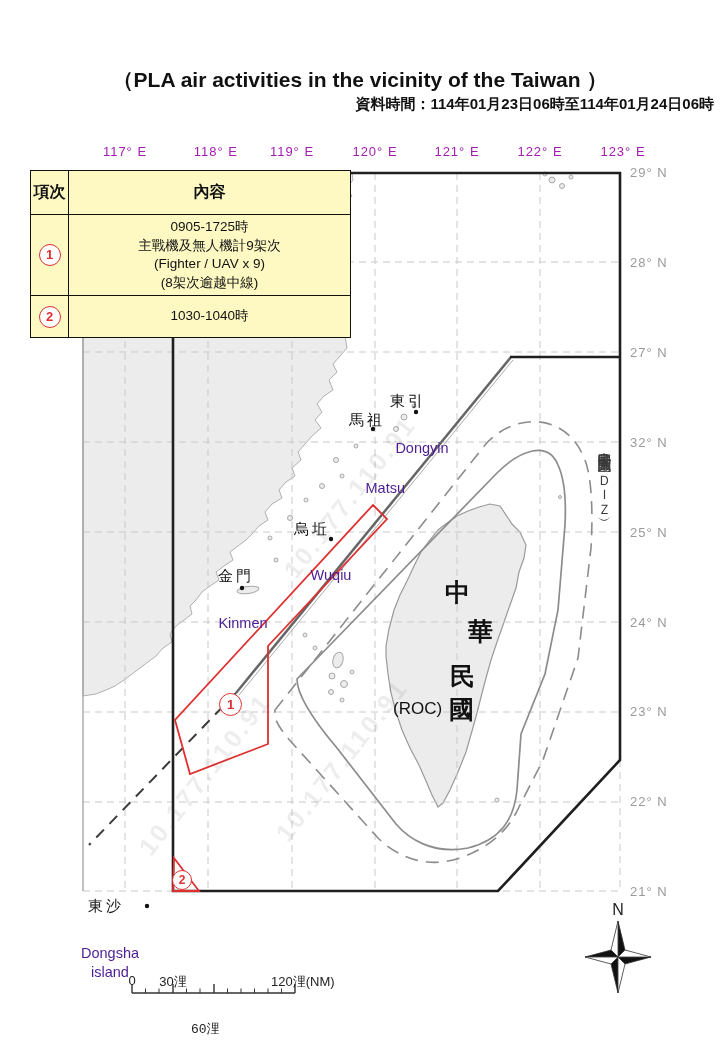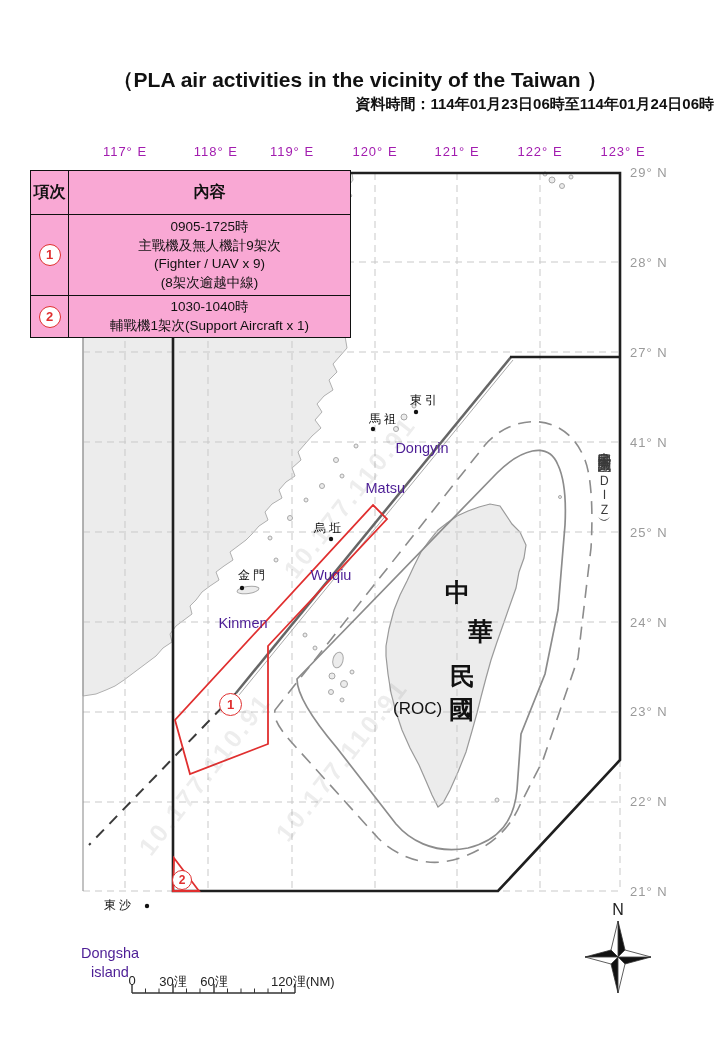--- a/index.html
+++ b/index.html
@@ -7,33 +7,33 @@
         font-family:"Liberation Sans", sans-serif;color:#111;}
   .abs{position:absolute;}
   
   #title-zh{left:0;top:22px;width:720px;text-align:center;font-family:"DejaVu Serif","Liberation Serif",serif;
             font-weight:bold;font-size:33px;letter-spacing:2px;}
   #title-en{left:0;top:66px;width:720px;text-align:center;font-weight:bold;font-size:21px;letter-spacing:0px;}
   #data-time{right:6px;top:95px;font-weight:bold;font-size:15px;}
   
   .lon{top:144px;width:60px;text-align:center;font-size:13px;color:#a21caf;letter-spacing:1px;}
   .lat{left:630px;width:48px;font-size:13px;color:#9a9a9a;letter-spacing:1px;}
-  .place-zh{font-family:"DejaVu Serif","Liberation Serif",serif;font-size:12px;text-align:right;letter-spacing:3px;}
+  .place-zh{font-family:"DejaVu Serif","Liberation Serif",serif;font-size:15px;text-align:left;letter-spacing:3px;}
   .place-en{font-size:14.5px;text-align:center;color:#4c1d95;margin-top:28px;}
   .roc-char{font-family:"DejaVu Serif","Liberation Serif",serif;font-weight:bold;font-size:25px;}
   #roc-en{font-size:17px;}
   #adiz-label{left:596px;top:441px;height:236px;writing-mode:vertical-rl;text-orientation:upright;
               font-size:13.5px;color:#3a3a3a;letter-spacing:1px;font-family:"DejaVu Serif","Liberation Serif",serif;}
   .wm{font-size:25px;font-weight:bold;color:rgba(80,80,80,0.10);letter-spacing:3px;white-space:nowrap;
       transform:rotate(-52deg);transform-origin:center;}
   
   .marker{border:1.6px solid #e02f2f;color:#e02f2f;background:#fff;border-radius:50%;
           text-align:center;font-size:13px;font-weight:bold;z-index:3;}
   
-  #info-table{left:30px;top:170px;width:319px;background:#f9a8d4;border:1.6px solid #111;z-index:4;}
+  #info-table{left:30px;top:170px;width:319px;background:#fef9c3;border:1.6px solid #111;z-index:4;}
   #info-table .tr{display:flex;border-top:1px solid #111;}
   #info-table .tr:first-child{border-top:none;}
   .td-no{width:37px;border-right:1px solid #111;display:flex;align-items:center;justify-content:center;}
   .td-ct{flex:1;display:flex;flex-direction:column;align-items:center;justify-content:center;}
   .hdr{font-weight:bold;font-size:16px;font-family:"DejaVu Serif","Liberation Serif",serif;}
   .cl{font-size:13.5px;line-height:18.5px;}
   #scale-area div{font-size:13px;color:#222;}
   #compass-n{left:610px;top:901px;width:16px;text-align:center;font-size:16px;color:#222;}
   .z2{z-index:2;} .z3{z-index:3;}
 </style>
@@ -167,21 +167,21 @@
   <div class="abs lon z3" style="left:178px;text-align:right;">118° E</div>
   <div class="abs lon z3" style="left:262px;">119° E</div>
   <div class="abs lon z3" style="left:345px;">120° E</div>
   <div class="abs lon z3" style="left:427px;">121° E</div>
   <div class="abs lon z3" style="left:510px;">122° E</div>
   <div class="abs lon z3" style="left:593px;">123° E</div>
 
   <div class="abs lat z3" style="top:165px;">29° N</div>
   <div class="abs lat z3" style="top:255px;">28° N</div>
   <div class="abs lat z3" style="top:345px;">27° N</div>
-  <div class="abs lat z3" style="top:435px;">41° N</div>
+  <div class="abs lat z3" style="top:435px;">32° N</div>
   <div class="abs lat z3" style="top:525px;">25° N</div>
   <div class="abs lat z3" style="top:615px;">24° N</div>
   <div class="abs lat z3" style="top:704px;">23° N</div>
   <div class="abs lat z3" style="top:794px;">22° N</div>
   <div class="abs lat z3" style="top:884px;">21° N</div>
 
   <div class="abs place-zh z3" style="left:390px;top:392px;width:50px;">東引</div>
   <div class="abs place-en z3" style="left:387px;top:412px;width:70px;">Dongyin</div>
   <div class="abs place-zh z3" style="left:349px;top:411px;width:50px;">馬祖</div>
   <div class="abs place-en z3" style="left:345px;top:452px;width:60px;text-align:right;">Matsu</div>
@@ -201,21 +201,21 @@
 
   <div class="abs z3" id="adiz-label">中華民國防空識別區（ＡＤＩＺ）</div>
 
   <div class="abs marker" style="left:219px;top:693px;width:21px;height:21px;line-height:21px;">1</div>
   <div class="abs marker" style="left:172px;top:870px;width:18px;height:18px;line-height:18px;font-size:12px;">2</div>
 
   <div class="abs z3" id="compass-n">N</div>
   <div id="scale-area">
     <div class="abs z3" style="left:126px;top:973px;width:12px;text-align:center;">0</div>
     <div class="abs z3" style="left:150px;top:973px;width:46px;text-align:center;">30浬</div>
-    <div class="abs z3" style="left:191px;top:973px;width:46px;text-align:center;">60浬</div>
+    <div class="abs z3" style="left:191px;top:1020px;width:46px;text-align:left;font-family:Liberation Mono, monospace;">60浬</div>
     <div class="abs z3" style="left:271px;top:973px;">120浬(NM)</div>
   </div>
 
   <div class="abs" id="info-table">
     <div class="tr" style="height:43px;">
       <div class="td-no hdr">項次</div>
       <div class="td-ct hdr">內容</div>
     </div>
     <div class="tr" style="height:80px;">
       <div class="td-no">
@@ -227,18 +227,17 @@
         <div class="cl">(Fighter / UAV x 9)</div>
         <div class="cl">(8架次逾越中線)</div>
       </div>
     </div>
     <div class="tr" style="height:41px;">
       <div class="td-no">
         <div class="marker" style="position:static;width:20px;height:20px;line-height:20px;">2</div>
       </div>
       <div class="td-ct">
         <div class="cl">1030-1040時</div>
-        <div class="cl">輔戰機1架次(Support Aircraft x 1)</div>
       </div>
     </div>
   </div>
 
 </div>
 
 </body></html>

